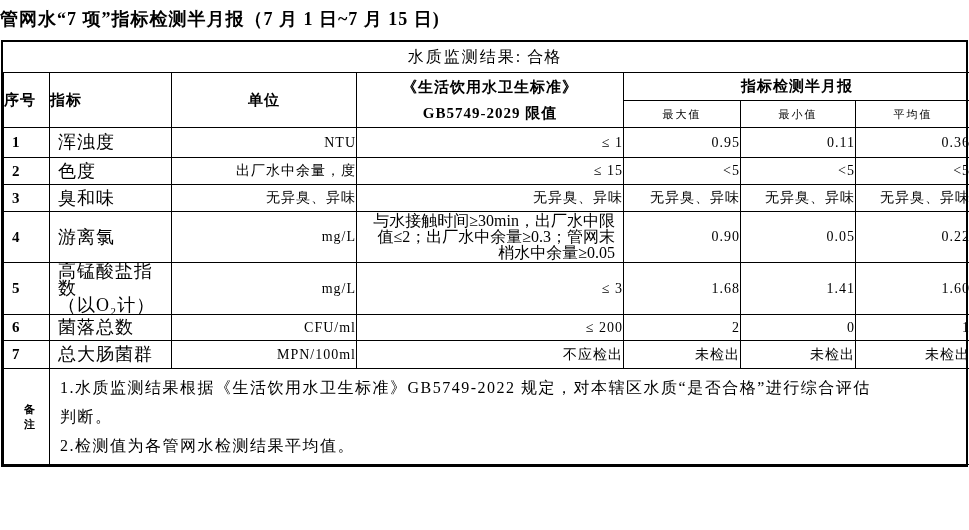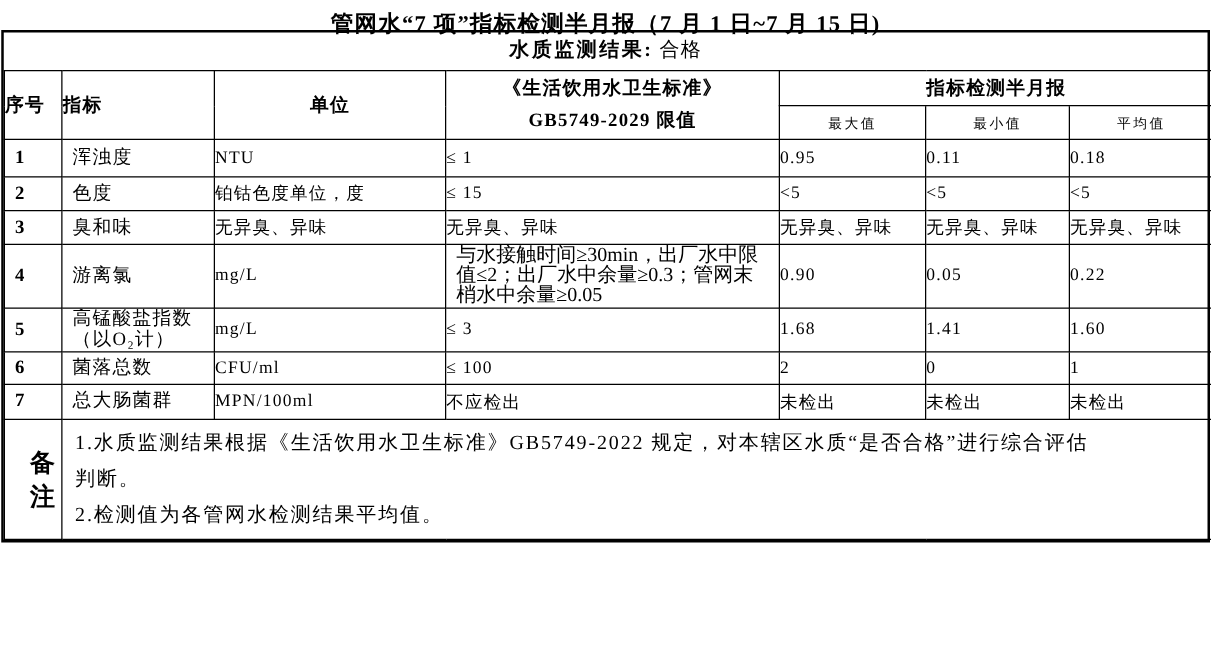--- a/index.html
+++ b/index.html
@@ -2,51 +2,51 @@
 <html><head>
 <meta charset="utf-8">
 <style>
   html,body{margin:0;padding:0;background:#ffffff;}
   body{
     width:969px;height:530px;overflow:hidden;
     font-family:"Liberation Serif","DejaVu Serif",serif;
     color:#000;
   }
   .title{
-    height:24px;line-height:38px;text-align:center;
+    height:40px;line-height:38px;
     font-weight:bold;font-size:18px;letter-spacing:1px;
   }
   .wrap{margin:0 1px;border:2px solid #000;}
   table{border-collapse:collapse;table-layout:fixed;width:100%;}
   td{border:1px solid #000;font-size:15px;overflow:hidden;padding:0;vertical-align:middle;}
   
   .lbl{font-weight:bold;padding-left:12px;letter-spacing:1px;}
   .val{padding-left:10px;letter-spacing:3px;}
   .val-latin{padding-left:10px;letter-spacing:0.5px;}
   .two-line span{display:block;line-height:22px;}
   tr.rA{height:50px;} tr.rB{height:37px;}
   
   .banner{height:30px;line-height:30px;text-align:center;font-size:16px;letter-spacing:1px;}
-  .banner .bl{font-weight:bold;letter-spacing:2px;text-align:center;}
+  .banner .bl{font-weight:normal;letter-spacing:2px;text-align:center;}
   
   .hc{font-weight:bold;text-align:center;letter-spacing:1px;}
   .hl{font-weight:bold;text-align:left;padding-left:0;letter-spacing:1px;}
   .hc .ln{display:block;line-height:26px;}
   .sub{font-weight:normal;text-align:center;letter-spacing:2px;font-size:11px;}
   tr.h1{height:28px;} tr.h2{height:27px;}
   
   .no{font-weight:bold;padding-left:8px;font-size:15px;}
-  .ind{padding-left:8px;font-size:15px;letter-spacing:1px;line-height:17px;}
+  .ind{padding-left:8px;font-size:18px;letter-spacing:1px;line-height:17px;}
   .ind .ind2{display:block;}
-  .unit,.lim,.res{text-align:left;font-size:14px;letter-spacing:1px;}
+  .unit,.lim,.res{text-align:right;font-size:14px;letter-spacing:1px;}
   .lim.small{font-size:16px;line-height:16px;letter-spacing:0;padding:0 8px;}
   tr.r1{height:30px;} tr.r2{height:27px;} tr.r3{height:27px;} tr.r4{height:51px;}
   tr.r5{height:34px;} tr.r6{height:26px;} tr.r7{height:28px;} tr.rN{height:93px;}
   
-  .note-lbl{font-weight:bold;padding-left:20px;letter-spacing:2px;font-size:20px;}
+  .note-lbl{font-weight:bold;padding-left:20px;letter-spacing:2px;font-size:11px;}
   .note-body{padding:4px 10px 4px 10px;font-size:16px;letter-spacing:1.5px;}
   .note-body div{line-height:29px;}
 </style>
 </head>
 <body>
 
 <div class="title">管网水“7 项”指标检测半月报（7 月 1 日~7 月 15 日)</div>
 
 <div class="wrap">
 
@@ -95,26 +95,26 @@
       <td class="sub">平均值</td>
     </tr>
 
     <tr class="r1">
       <td class="no">1</td>
       <td class="ind">浑浊度</td>
       <td class="unit">NTU</td>
       <td class="lim">≤ 1</td>
       <td class="res">0.95</td>
       <td class="res">0.11</td>
-      <td class="res">0.18</td>
+      <td class="res">0.36</td>
     </tr>
     <tr class="r2">
       <td class="no">2</td>
       <td class="ind">色度</td>
-      <td class="unit">铂钴色度单位，度</td>
+      <td class="unit">出厂水中余量，度</td>
       <td class="lim">≤ 15</td>
       <td class="res">&lt;5</td>
       <td class="res">&lt;5</td>
       <td class="res">&lt;5</td>
     </tr>
     <tr class="r3">
       <td class="no">3</td>
       <td class="ind">臭和味</td>
       <td class="unit">无异臭、异味</td>
       <td class="lim">无异臭、异味</td>
@@ -140,21 +140,21 @@
       <td class="unit">mg/L</td>
       <td class="lim">≤ 3</td>
       <td class="res">1.68</td>
       <td class="res">1.41</td>
       <td class="res">1.60</td>
     </tr>
     <tr class="r6">
       <td class="no">6</td>
       <td class="ind">菌落总数</td>
       <td class="unit">CFU/ml</td>
-      <td class="lim">≤ 100</td>
+      <td class="lim">≤ 200</td>
       <td class="res">2</td>
       <td class="res">0</td>
       <td class="res">1</td>
     </tr>
     <tr class="r7">
       <td class="no">7</td>
       <td class="ind">总大肠菌群</td>
       <td class="unit">MPN/100ml</td>
       <td class="lim">不应检出</td>
       <td class="res">未检出</td>

